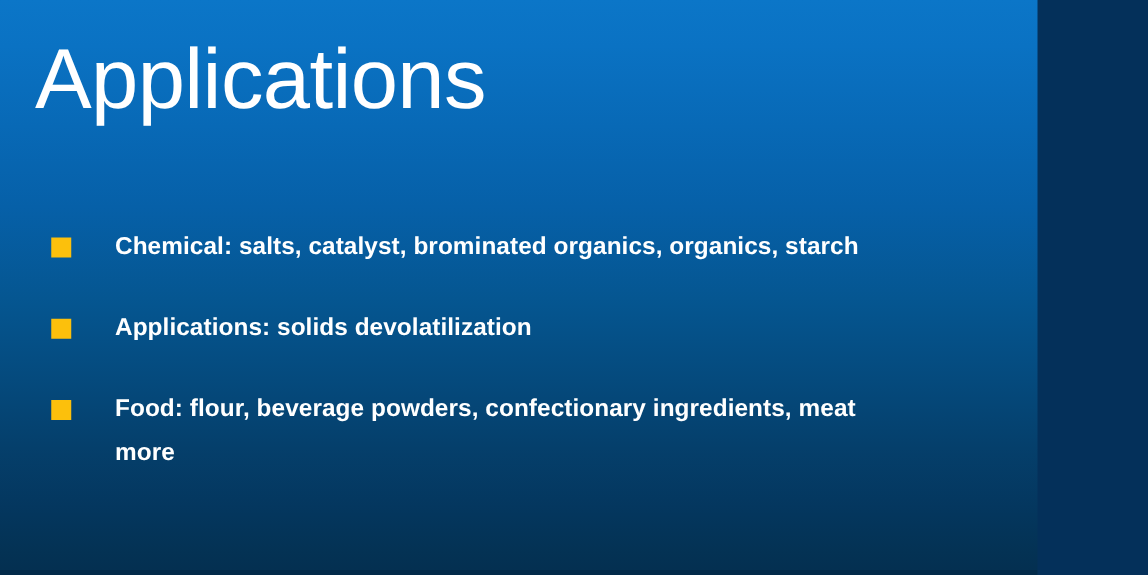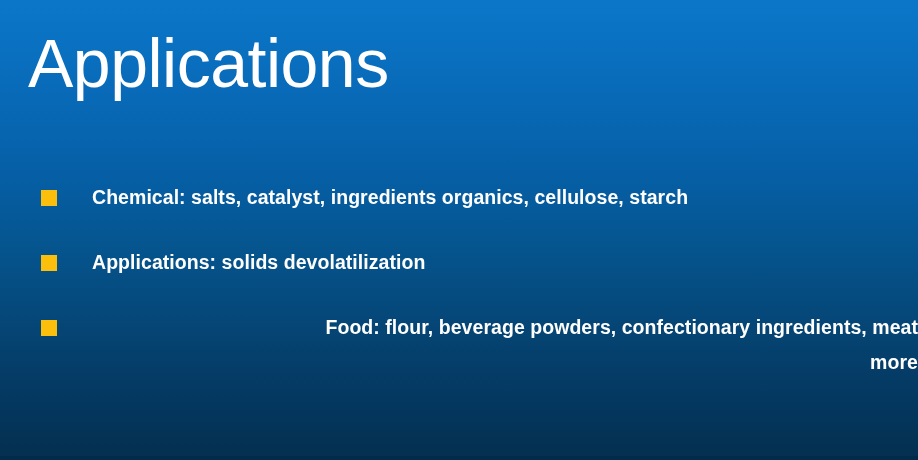--- a/index.html
+++ b/index.html
@@ -8,21 +8,21 @@
     padding: 0;
     background: #04305a;
   }
   body {
     font-family: "Liberation Sans", sans-serif;
     -webkit-font-smoothing: antialiased;
   }
 
   .slide {
     position: relative;
-    width: 918px;
+    width: 830px;
     height: 460px;
     overflow: hidden;
     background: linear-gradient(180deg,
         #0b76c8 0%,
         #0a72c3 8%,
         #0869b6 22%,
         #0660a8 36%,
         #055691 52%,
         #054a7d 66%,
         #053f6b 78%,
@@ -64,21 +64,20 @@
   }
 
   .bullet-item {
     position: relative;
     padding-left: 51px;
     margin-bottom: 30px;
     min-height: 35px;
   }
   .bullet-item:last-child {
     margin-bottom: 0;
-    text-align: right;
   }
 
   .bullet-marker {
     position: absolute;
     left: 0;
     top: 10px;
     width: 16px;
     height: 16px;
     background: #fcc00c;
   }
@@ -97,21 +96,21 @@
 <body>
 
 <div class="slide">
 
   <div class="slide-title">Applications</div>
 
   <ul class="bullet-list">
 
     <li class="bullet-item">
       <span class="bullet-marker"></span>
-      <span class="bullet-text">Chemical: salts, catalyst, ingredients organics, cellulose, starch</span>
+      <span class="bullet-text">Chemical: salts, catalyst, brominated organics, organics, starch</span>
     </li>
 
     <li class="bullet-item">
       <span class="bullet-marker"></span>
       <span class="bullet-text">Applications: solids devolatilization</span>
     </li>
 
     <li class="bullet-item">
       <span class="bullet-marker"></span>
       <span class="bullet-text">Food: flour, beverage powders, confectionary ingredients, meat

